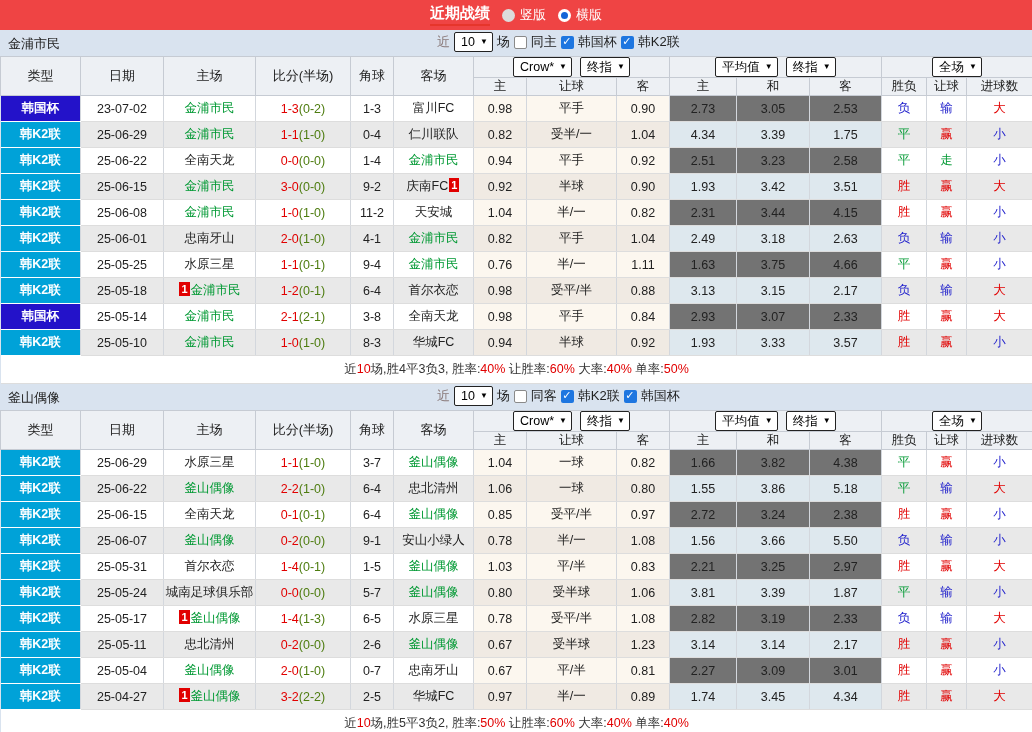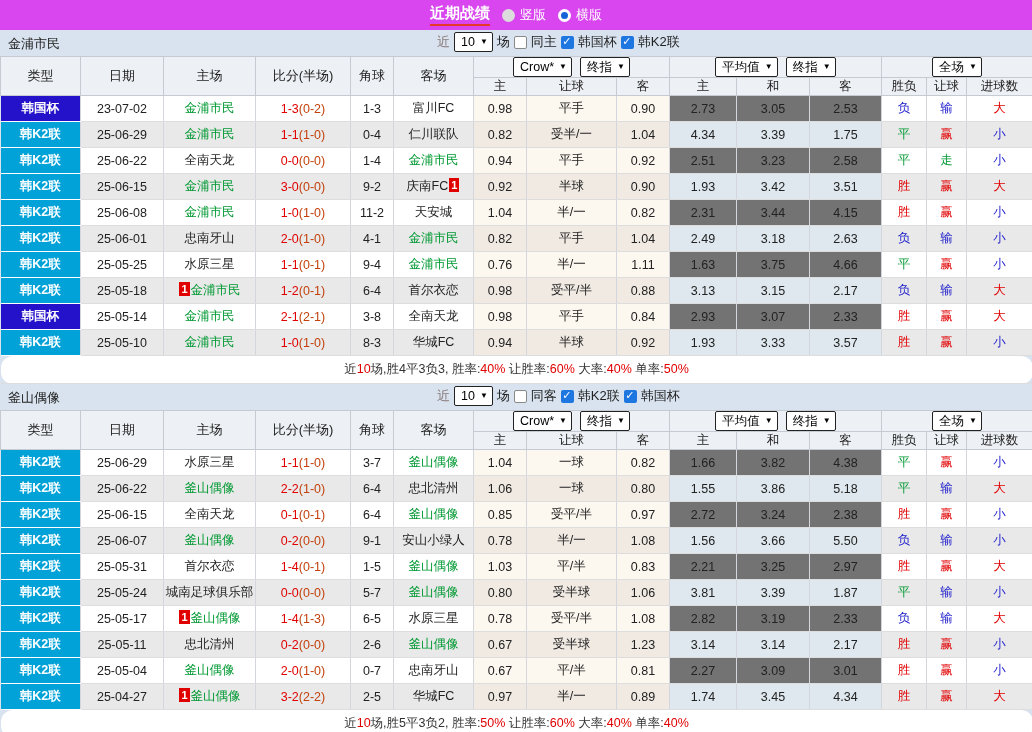--- a/index.html
+++ b/index.html
@@ -1,18 +1,18 @@
 <!DOCTYPE html>
 <html><head>
 <meta charset="utf-8">
 <style>
   * { margin:0; padding:0; box-sizing:border-box; }
   html,body { width:1032px; height:732px; overflow:hidden; background:#D9E3EF;
     font-family:"Liberation Sans","DejaVu Sans",sans-serif; }
-  .topbar { height:30px; background:#d946ef; display:flex; align-items:center;
+  .topbar { height:30px; background:#ef4444; display:flex; align-items:center;
     justify-content:center; gap:12px; color:#fff; font-size:13px; }
   .title { font-size:15px; font-weight:bold; border-bottom:2px solid #E6352B; padding-bottom:1px; }
   .radio-wrap { display:flex; align-items:center; gap:5px; cursor:pointer; }
   .radio { width:13px; height:13px; border-radius:50%; display:inline-flex; align-items:center; justify-content:center; }
   .radio.off { background:#DCDCDC; }
   .radio.on { background:#fff; }
   .radio.on i { width:7px; height:7px; border-radius:50%; background:#1565D8; display:block; }
 
   .section-bar { height:26px; background:#D9E3EF; position:relative; font-size:13px; color:#222; }
   .section-bar .team { position:absolute; left:8px; top:5px; }
@@ -38,22 +38,22 @@
   tr.even .bg-a { background:#E9E9E9; }
   tr.odd  .bg-b { background:#FCF7EF; }
   tr.even .bg-b { background:#F0EAE3; }
   tr.odd  .bg-c { background:#737373; }
   tr.even .bg-c { background:#DEE8EE;text-align:center; }
   .t-green { color:#009933; }
   .t-red { color:#E10000; }
   .t-blue { color:#2222CC; }
   .badge { display:inline-block; background:#E10000; color:#fff; font-weight:bold; font-size:11px;
     padding:0 2px; margin:0 1px; line-height:14px; vertical-align:1px; }
-  .ht { color:#c2410c; }
-  td.summary { height:28px; background:#fff; border-right:none; font-size:12.5px; color:#333;border-radius:12px; }
+  .ht { color:#4d7c0f; }
+  td.summary { height:28px; background:#fff; border-right:none; font-size:12.5px; color:#333; }
   td.summary .red { color:#E10000; }
   .selgroup { display:flex; justify-content:center; gap:8px; align-items:center; }
 </style>
 </head>
 <body>
 
 <div class="topbar">
   <span class="title">近期战绩</span>
   <span class="radio-wrap">
     <span class="radio off"></span>

